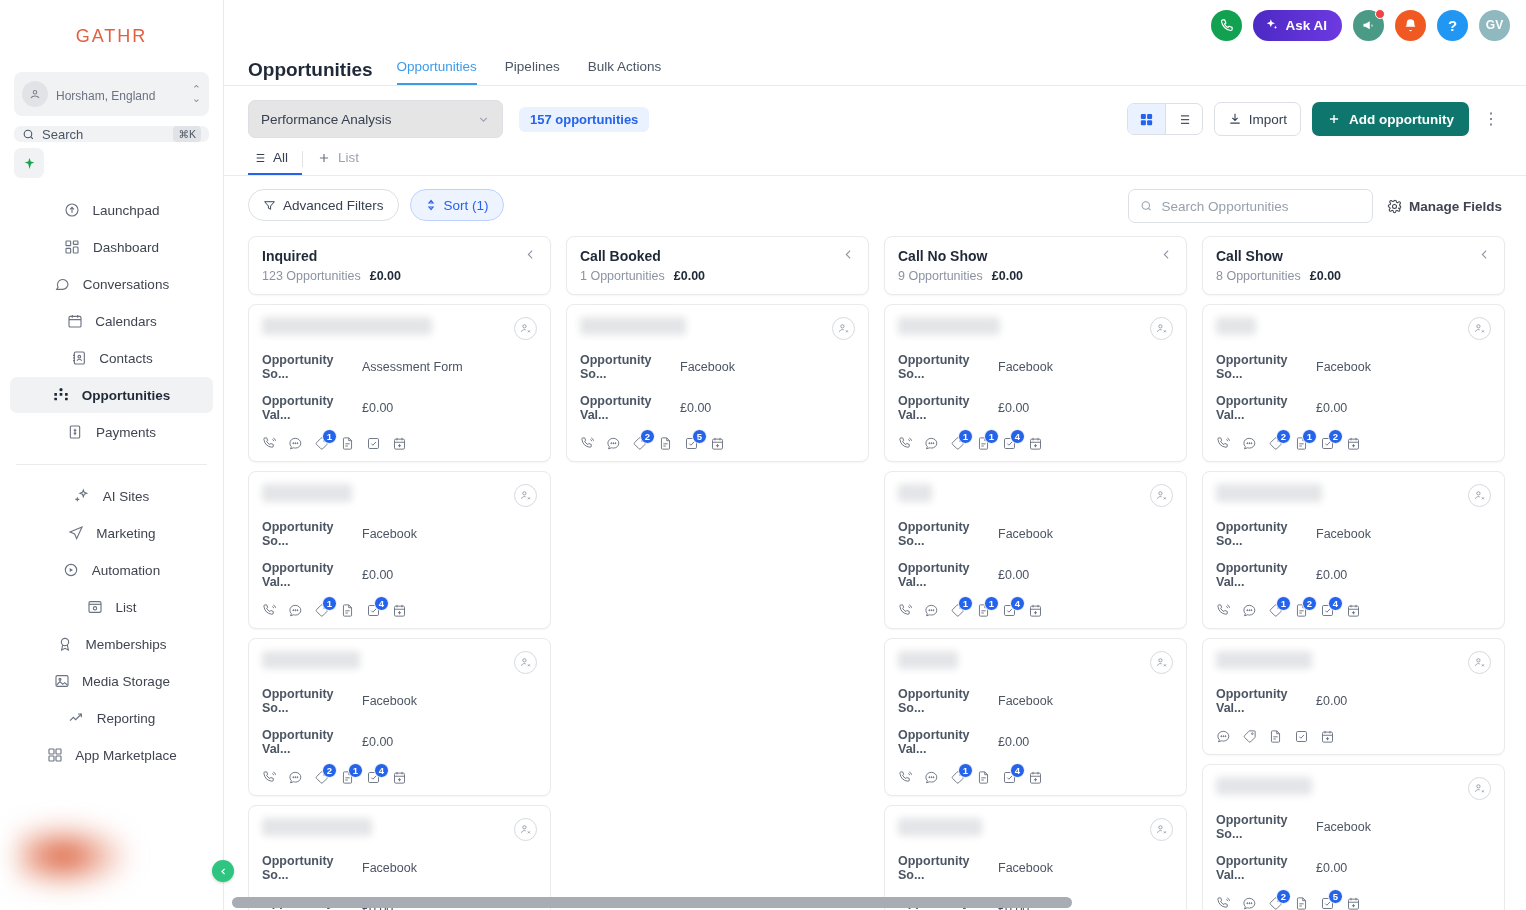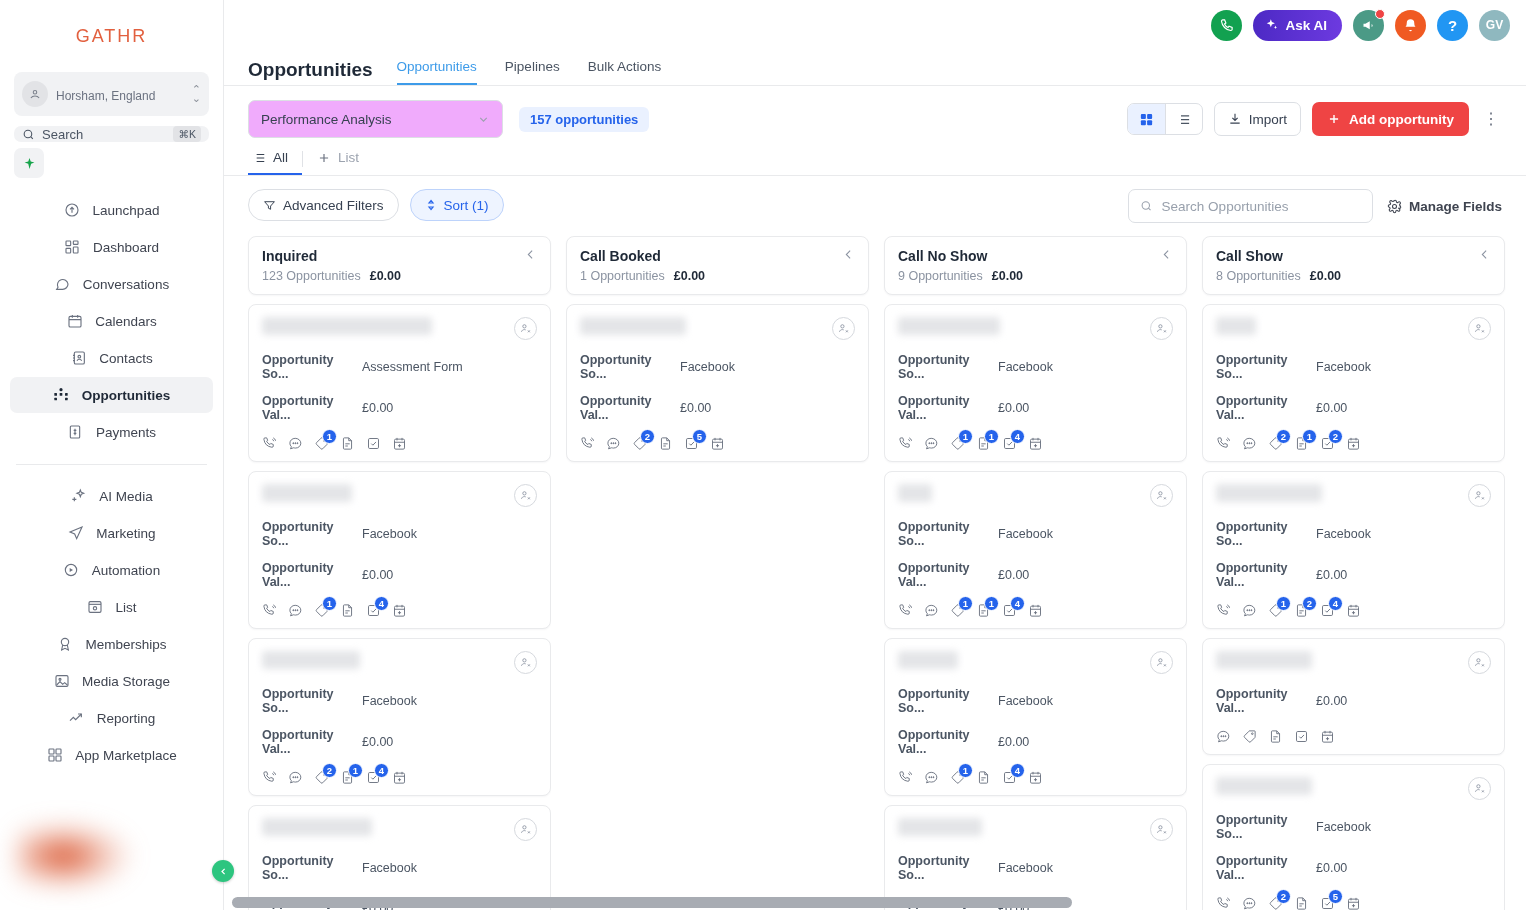--- a/index.html
+++ b/index.html
@@ -117,21 +117,21 @@
   }
   .tab.active { color: #3d9be9; border-bottom-color: #3d9be9; font-weight: 400;}
 
   .toolbar {
     display: flex; align-items: center; padding: 14px 24px 0 24px; gap: 16px;
     flex: 0 0 auto;
   }
   .pipe-select {
     width: 255px; height: 38px; border: 1px solid #dcdfe4; border-radius: 7px;
     display: flex; align-items: center; padding: 0 12px;
-    font-size: 13.5px; color: #374151; justify-content: space-between; background:#f0abfc;
+    font-size: 13.5px; color: #374151; justify-content: space-between; background:#e5e5e5;
   }
   .count-pill {
     background: #eaf1ff; color: #2563eb; font-size: 13px; font-weight: 600;
     padding: 5px 11px; border-radius: 6px;
   }
   .tb-right { margin-left: auto; display: flex; align-items: center; gap: 11px; }
   .seg {
     display: flex; border: 1px solid #dcdfe4; border-radius: 7px; overflow: hidden; height: 32px;
   }
   .seg > div {
@@ -139,21 +139,21 @@
     color: #2563eb;
   }
   .seg > div.on { background: #eaf1ff; }
   .seg > div.off { color: #4b5563; border-left: 1px solid #dcdfe4;}
   .btn-ghost {
     height: 34px; border: 1px solid #dcdfe4; border-radius: 7px; background: #fff;
     display: flex; align-items: center; gap: 7px; padding: 0 13px;
     font-size: 13.5px; color: #374151; font-weight: 500;
   }
   .btn-primary {
-    height: 34px; border-radius: 7px; background: #ef4444; color: #fff;
+    height: 34px; border-radius: 7px; background: #0f766e; color: #fff;
     display: flex; align-items: center; gap: 8px; padding: 0 15px;
     font-size: 13.5px; font-weight: 600;
   }
   .kebab { color: #6b7280; font-size: 16px; padding: 0 3px; letter-spacing:0; line-height:6px;}
 
   .viewtabs {
     display: flex; align-items: center; padding: 12px 24px 0 24px; gap: 0;
     border-bottom: 1px solid #e9eaec; flex: 0 0 auto;
   }
   .vtab {
@@ -350,21 +350,21 @@
     <div class="nav-div"></div>
 
     <nav class="nav">
       <div class="nav-item">
         <span class="ico">
             <svg width="16" height="16" viewBox="0 0 24 24" fill="none" stroke="currentColor" stroke-width="1.7">
               <path d="M14 3l1.4 3.6L19 8l-3.6 1.4L14 13l-1.4-3.6L9 8l3.6-1.4z"></path>
               <path d="M5 14v6M2 17h6"></path>
             </svg>
           </span>
-        <span>AI Media</span>
+        <span>AI Sites</span>
       </div>
       <div class="nav-item">
         <span class="ico">
             <svg width="16" height="16" viewBox="0 0 24 24" fill="none" stroke="currentColor" stroke-width="1.7">
               <path d="M21 3L3 10.5l7 3 3 7z"></path>
             </svg>
           </span>
         <span>Marketing</span>
       </div>
       <div class="nav-item">

